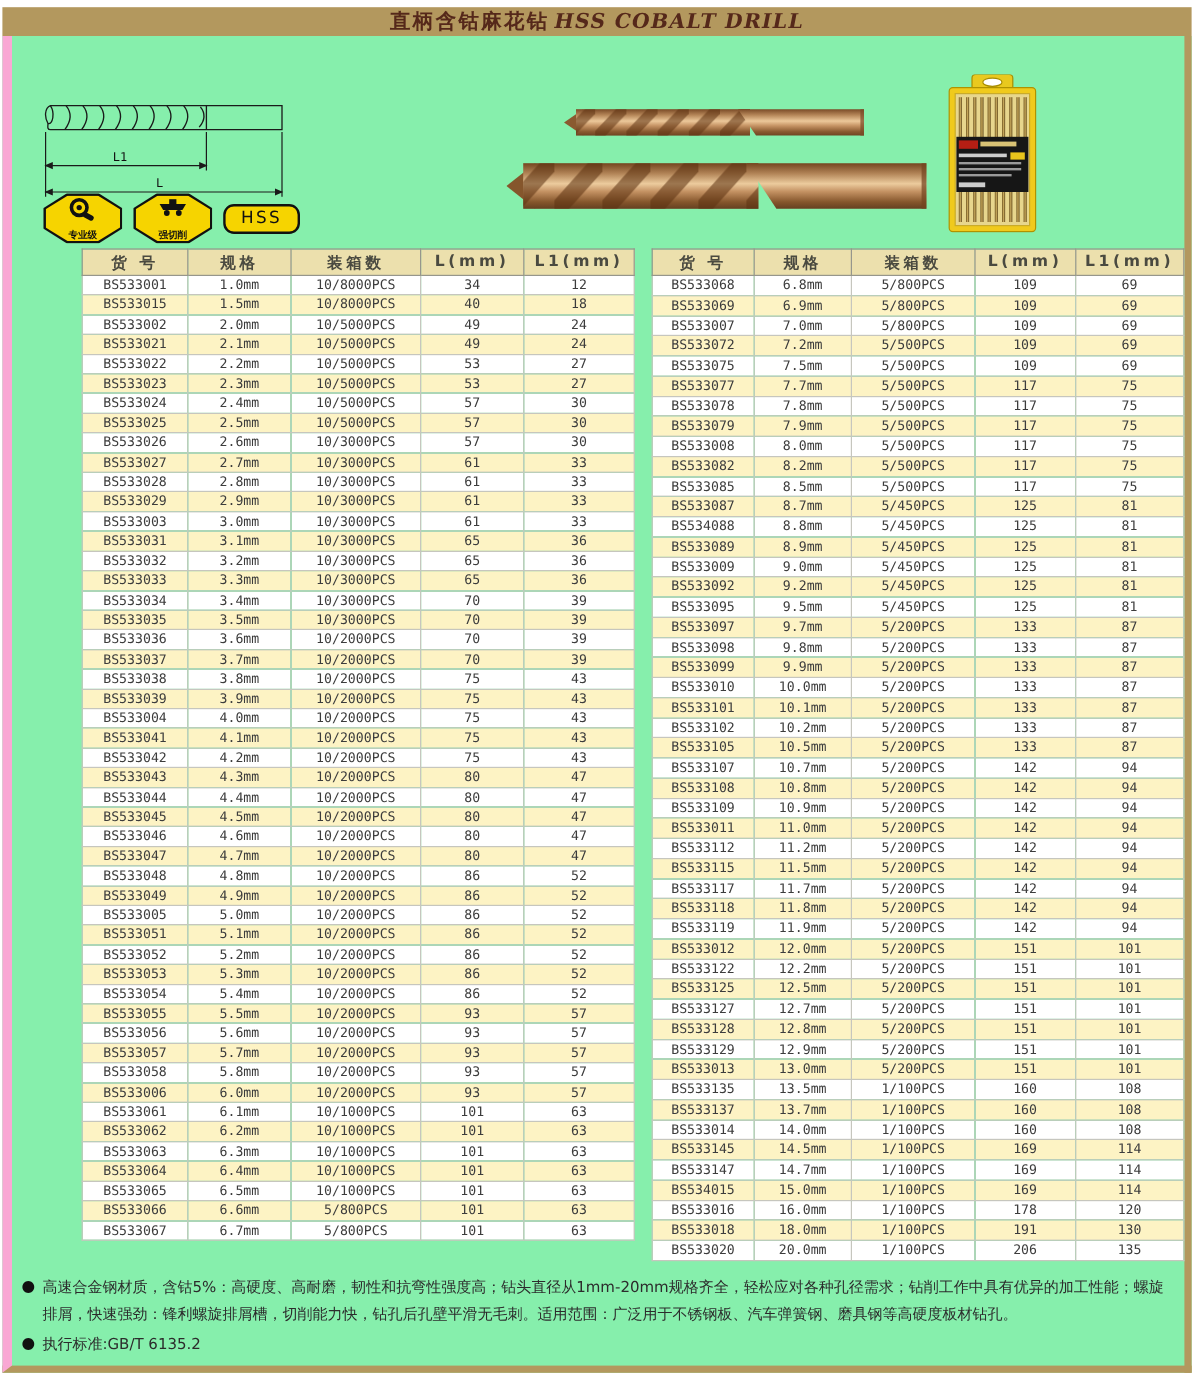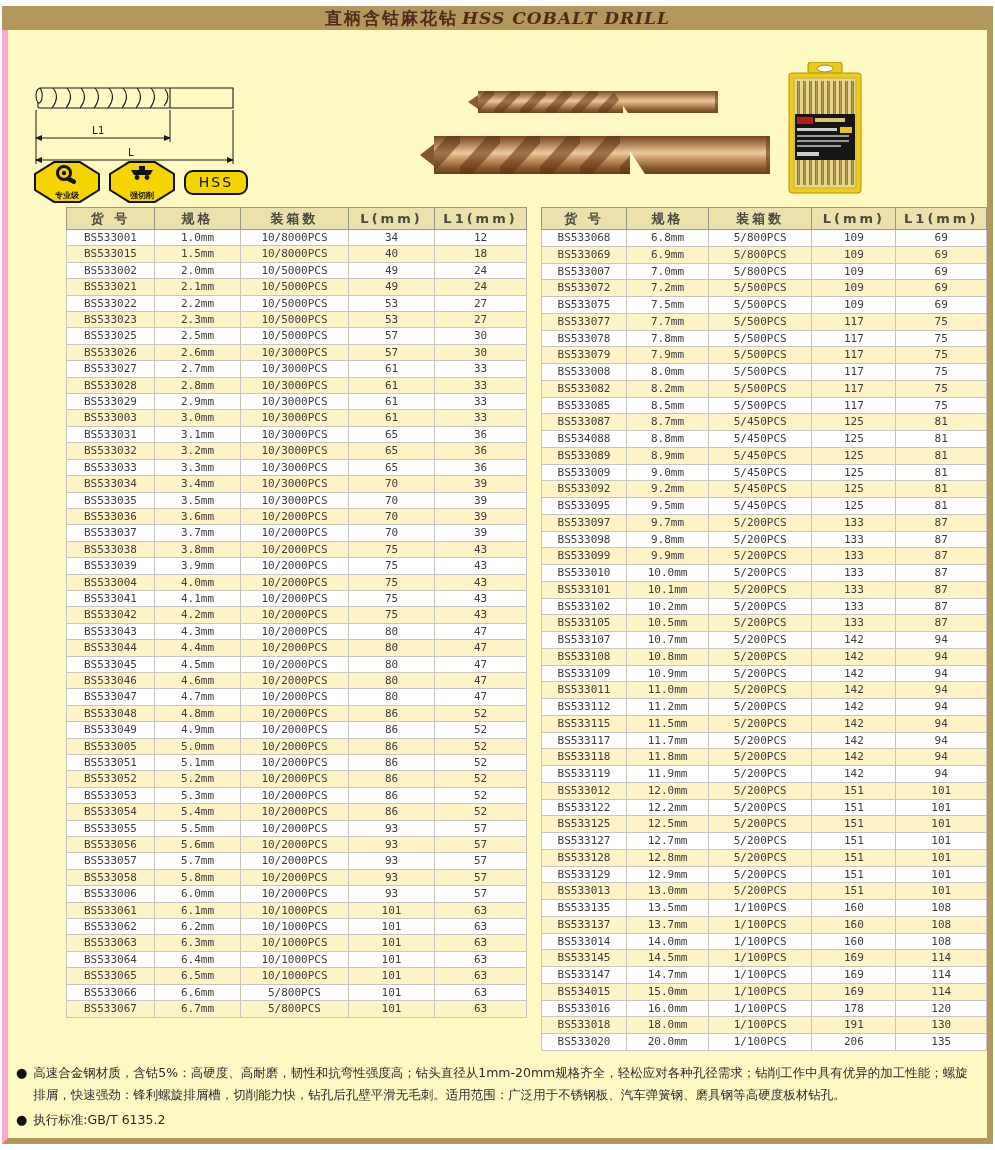--- a/index.html
+++ b/index.html
@@ -3,22 +3,22 @@
 <meta charset="utf-8">
 <style>
   html,body{margin:0;padding:0;background:#ffffff;}
   .page{position:relative;width:995px;height:1150px;background:#fff;overflow:hidden;
         font-family:"DejaVu Sans",sans-serif;}
   .titlebar{position:absolute;top:6px;left:2px;right:2px;height:24px;background:#b3985e;
             display:flex;align-items:center;justify-content:center;gap:4px;}
   .title-zh{font-weight:bold;font-size:17px;color:#55281a;letter-spacing:2px;line-height:24px;}
   .title-en{font-style:italic;font-weight:bold;font-size:17px;color:#55281a;
             font-family:"DejaVu Serif",serif;letter-spacing:1px;}
-  .content{position:absolute;top:30px;left:2px;right:2px;height:1114px;background:#fef9c3;
-           border-left:6px solid #f9a8d4;border-right:6px solid #b3985e;border-bottom:6px solid #b3985e;
+  .content{position:absolute;top:30px;left:2px;right:2px;height:1114px;background:#86efac;
+           border-left:8px solid #f9a8d4;border-right:6px solid #b3985e;border-bottom:6px solid #b3985e;
            box-sizing:border-box;}
   
   .diagram{position:absolute;left:20px;top:50px;}
   .badges{position:absolute;left:26px;top:131px;display:flex;align-items:center;gap:9px;}
   .octagon-badge{position:relative;width:66px;height:42px;}
   .oct-outer{position:absolute;inset:0;background:#111;
              clip-path:polygon(30% 0,70% 0,100% 30%,100% 70%,70% 100%,30% 100%,0 70%,0 30%);}
   .oct-inner{position:absolute;inset:2px;background:#f6d400;
              clip-path:polygon(30% 0,70% 0,100% 30%,100% 70%,70% 100%,30% 100%,0 70%,0 30%);}
   .badge-glyph{position:absolute;left:0;right:0;top:3px;display:flex;justify-content:center;}
@@ -260,20 +260,27 @@
               <td>27</td>
             </tr>
             <tr>
               <td>BS533023</td>
               <td>2.3mm</td>
               <td>10/5000PCS</td>
               <td>53</td>
               <td>27</td>
             </tr>
             <tr>
+              <td>BS533024</td>
+              <td>2.4mm</td>
+              <td>10/5000PCS</td>
+              <td>57</td>
+              <td>30</td>
+            </tr>
+            <tr>
               <td>BS533025</td>
               <td>2.5mm</td>
               <td>10/5000PCS</td>
               <td>57</td>
               <td>30</td>
             </tr>
             <tr>
               <td>BS533026</td>
               <td>2.6mm</td>
               <td>10/3000PCS</td>

